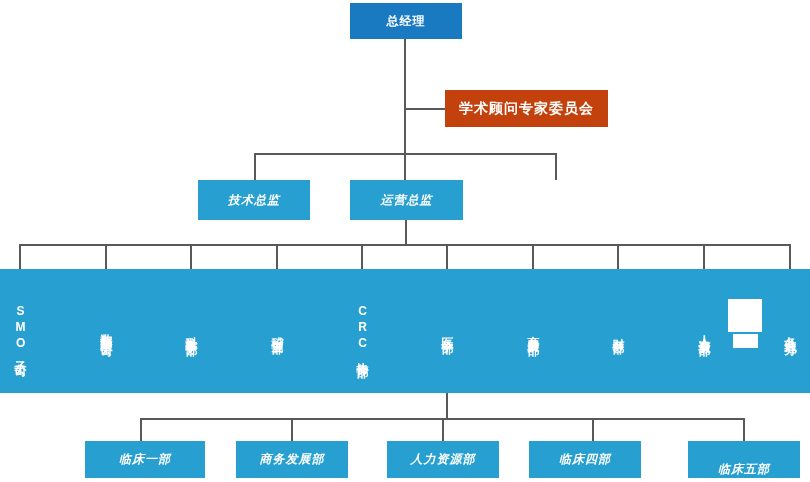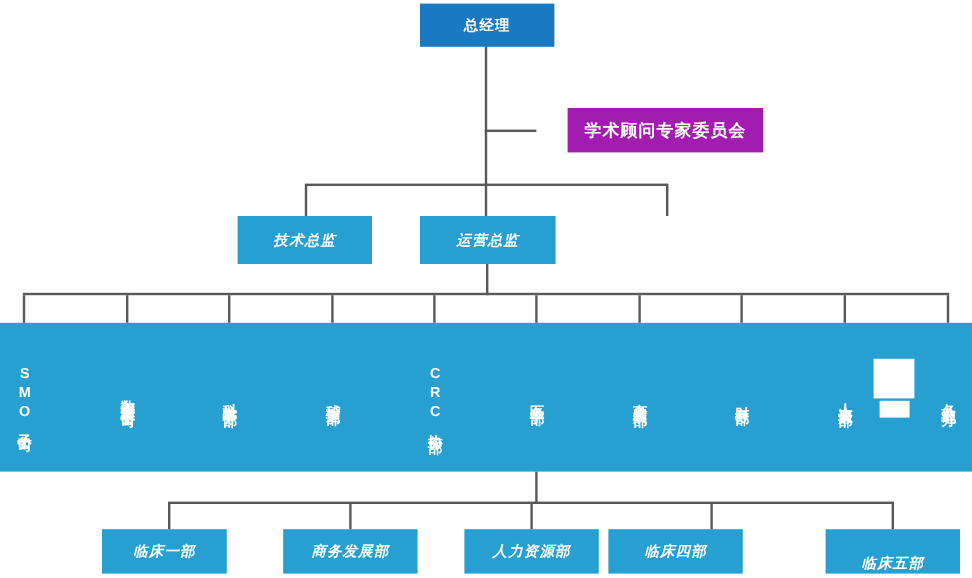--- a/index.html
+++ b/index.html
@@ -17,21 +17,21 @@
     align-items: center;
     justify-content: center;
     color: #ffffff;
     font-weight: bold;
     font-size: 12px;
     letter-spacing: 1px;
     box-sizing: border-box;
   }
   .node-dark   { background: #1979c1; }
   .node-light  { background: #279fd0; font-style: italic; }
-  .node-orange { background: #a21caf; font-size: 14px; margin-left: 28px; }
+  .node-orange { background: #c2410c; font-size: 14px; }
   .band {
     position: absolute;
     left: 0; top: 269px;
     width: 810px; height: 124px;
     background: #279fd0;
   }
   .dept {
     position: absolute;
     top: 269px;
     height: 124px;
@@ -134,29 +134,29 @@
   <div class="dept" style="left:674px;">
     <span>人力资源部</span>
   </div>
   <div class="dept" style="left:760px;">
     <span>各驻地办</span>
   </div>
 
   <div class="white-rect" style="left:728px; top:299px; width:34px; height:33px;"></div>
   <div class="white-rect" style="left:733px; top:334px; width:25px; height:14px;"></div>
 
-  <div class="node node-light" style="left:85px; top:441px; width:104px; height:37px;">
+  <div class="node node-light" style="left:85px; top:441px; width:120px; height:37px;">
     <span>临床一部</span>
   </div>
   <div class="node node-light" style="left:236px; top:441px; width:112px; height:37px;">
     <span>商务发展部</span>
   </div>
   <div class="node node-light" style="left:387px; top:441px; width:112px; height:37px;">
     <span>人力资源部</span>
   </div>
-  <div class="node node-light" style="left:507px; top:441px; width:112px; height:37px;">
+  <div class="node node-light" style="left:529px; top:441px; width:112px; height:37px;">
     <span>临床四部</span>
   </div>
   <div class="node node-light" style="left:688px; top:441px; width:112px; height:37px;align-items:flex-end;">
     <span>临床五部</span>
   </div>
 
 </div>
 
 </body></html>

